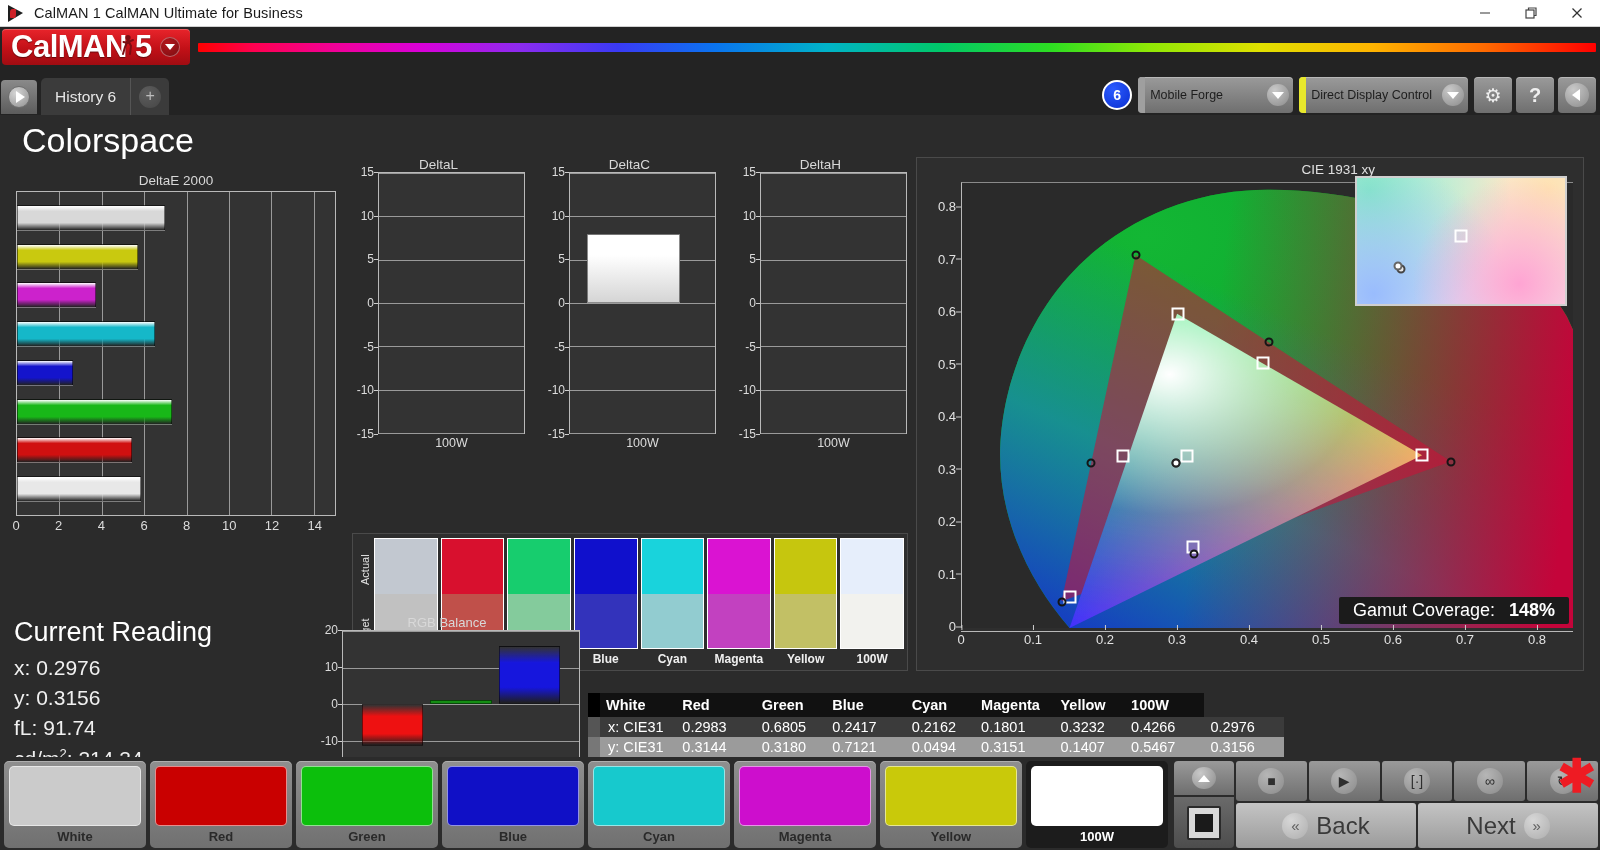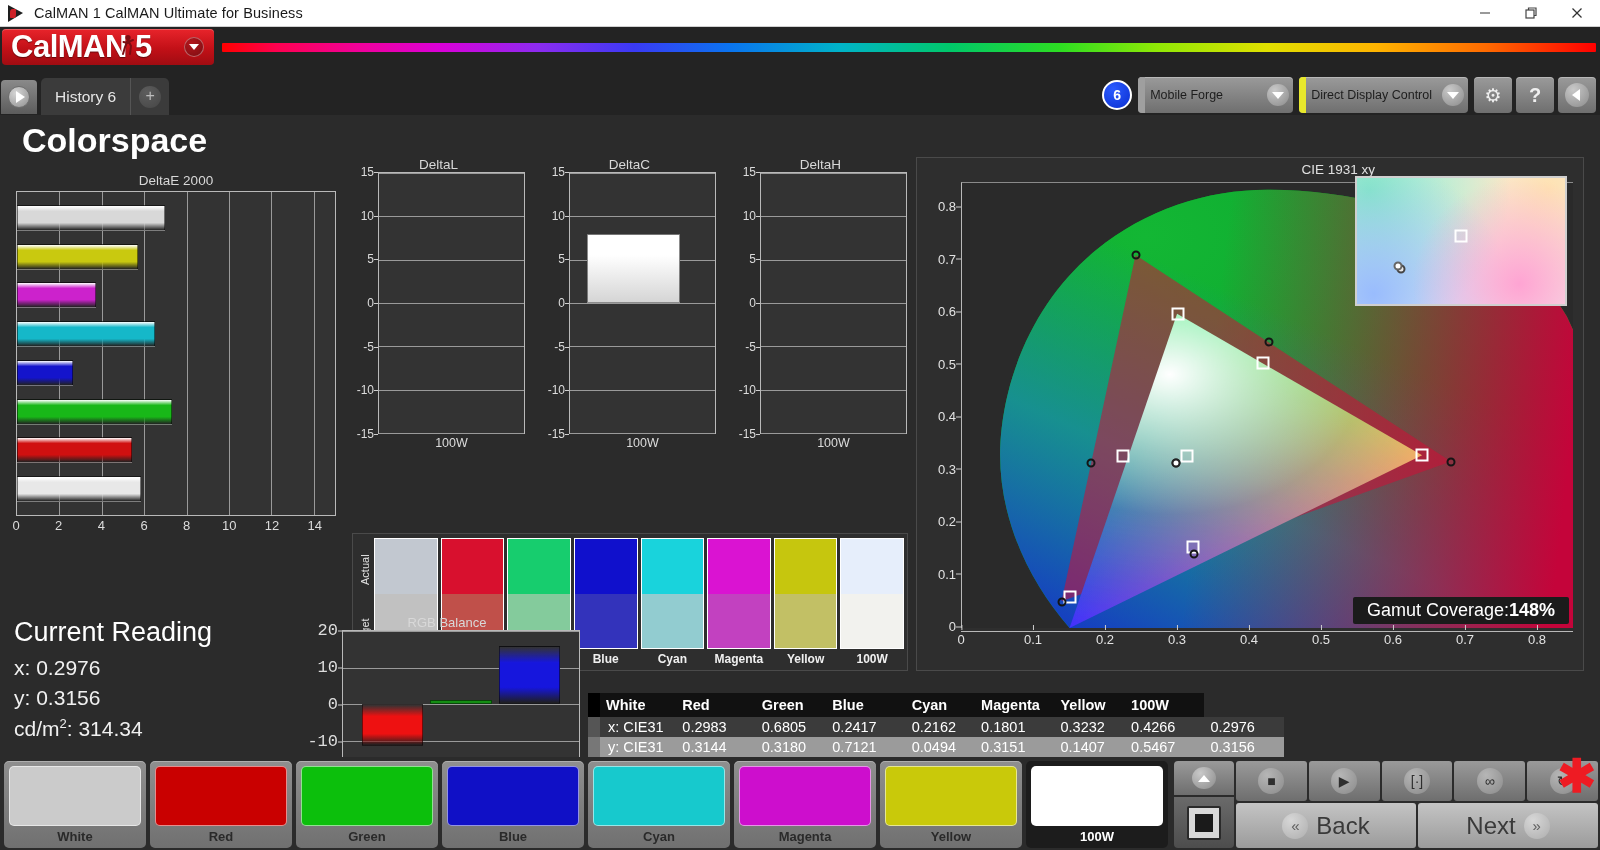--- a/index.html
+++ b/index.html
@@ -41,21 +41,21 @@
     color: #3c3c3c;
   }
   .win-btn svg { display: block; }
 
   
   .brandbar {
     height: 40px; background: #232323; display: flex; align-items: center;
     position: relative;
   }
   .brand-logo {
-    width: 212px; height: 36px; margin-left: 2px;
+    width: 188px; height: 36px; margin-left: 2px;
     background: linear-gradient(180deg,#e8242b 0%,#c21017 55%,#a00c12 100%);
     border-radius: 4px;
     display: flex; align-items: flex-end; position: relative; flex: none;
     box-shadow: inset 0 1px 0 rgba(255,255,255,.25);
   }
   .brand-text {
     font-size: 31px; font-weight: bold; color: #fff; margin-left: 9px;
     letter-spacing: -.5px;
     text-shadow: 0 1px 1px rgba(0,0,0,.45);
     position: relative; z-index: 2;
@@ -171,21 +171,21 @@
     width: 0; height: 0; border-top: 6px solid transparent;
     border-bottom: 6px solid transparent; border-right: 8px solid #fff;
     margin-right: 3px; display: block;
   }
 
   
   .main { position: relative; height: 690px; background: #2b2b2b; }
 
   .page-title {
     position: absolute; left: 22px; top: 6px;
-    font-size: 34px; color: #fff; font-weight: bold;
+    font-size: 34px; color: #fff; font-weight: normal;
   }
 
   
   .de-wrap { position: absolute; left: 16px; top: 58px; width: 320px; }
   .de-title { text-align: center; font-size: 13.5px; color: #d8d8d8; margin-bottom: 3px; }
   .de-plot {
     position: relative; height: 325px; background: #333333;
     border: 1px solid #b9b9b9;
   }
   .de-grid { position: absolute; inset: 0; }
@@ -267,35 +267,35 @@
       radial-gradient(circle at 8% 92%,  rgba(150,185,255,.95) 0%, rgba(150,185,255,0) 60%),
       radial-gradient(circle at 6% 10%,  rgba(125,235,190,.95) 0%, rgba(125,235,190,0) 62%),
       radial-gradient(circle at 92% 8%,  rgba(255,225,175,.95) 0%, rgba(255,225,175,0) 60%),
       #f2f2f2;
   }
   .gamut {
     position: absolute; right: 14px; bottom: 46px;
     background: #1b1b1b; padding: 3px 14px; border-radius: 2px;
     font-size: 18px; color: #ffffff;
   }
-  .gamut b { font-weight: bold; margin-left: 0; }
+  .gamut b { font-weight: bold; margin-left: 14px; }
   .marker-sq { position: absolute; width: 13px; height: 13px; border: 2px solid #fff; transform: translate(-50%,-50%); }
   .marker-ci { position: absolute; width: 9px; height: 9px; border-radius: 50%; border: 2px solid #151515; transform: translate(-50%,-50%); }
 
   
   .cr { position: absolute; left: 14px; top: 502px; width: 290px; }
   .cr h2 { font-size: 27px; font-weight: normal; color: #fff; margin-bottom: 8px; }
   .cr div { font-size: 21px; color: #f0f0f0; margin-bottom: 6px; }
   .cr sup { font-size: 13px; vertical-align: super; }
 
   
   .rgbb { position: absolute; left: 314px; top: 500px; width: 266px; }
   .rgbb-title { text-align: center; font-size: 13px; color: #d8d8d8; }
   .rgbb-body { display: flex; height: 148px; }
-  .rgbb-y { width: 28px; position: relative; font-size: 17px; color: #dcdcdc; font-family: Liberation Mono, monospace; }
+  .rgbb-y { width: 28px; position: relative; font-size: 12px; color: #dcdcdc; }
   .rgbb-y span { position: absolute; right: 4px; transform: translateY(-50%); }
   .rgbb-y span::after { content:""; position:absolute; right:-4px; top:50%; width:4px; height:1px; background:#cfcfcf; }
   .rgbb-plot { flex: 1; position: relative; background: #333333; border: 1px solid #b9b9b9; }
   .rgbb-hl { position: absolute; left: 0; right: 0; height: 1px; background: #9a9a9a; }
   .rgbb-bar { position: absolute; border: 1px solid rgba(0,0,0,.5); }
   .rgbb-foot { text-align: center; font-size: 12.5px; color: #dcdcdc; margin-left: 28px; }
 
   
   .dtable {
     position: absolute; left: 588px; top: 578px; width: 696px;
@@ -788,20 +788,24 @@
 
   <div class="cr">
     <h2>Current Reading</h2>
     <div>
       <span>x:</span>
       <span>0.2976</span>
     </div>
     <div>
       <span>y:</span>
       <span>0.3156</span>
+    </div>
+    <div>
+      <span>fL:</span>
+      <span>91.74</span>
     </div>
     <div>
       <span>cd/m</span><sup>2</sup><span>:</span>
       <span>314.34</span>
     </div>
   </div>
 
   <div class="rgbb">
     <div class="rgbb-title">RGB Balance</div>
     <div class="rgbb-body">

